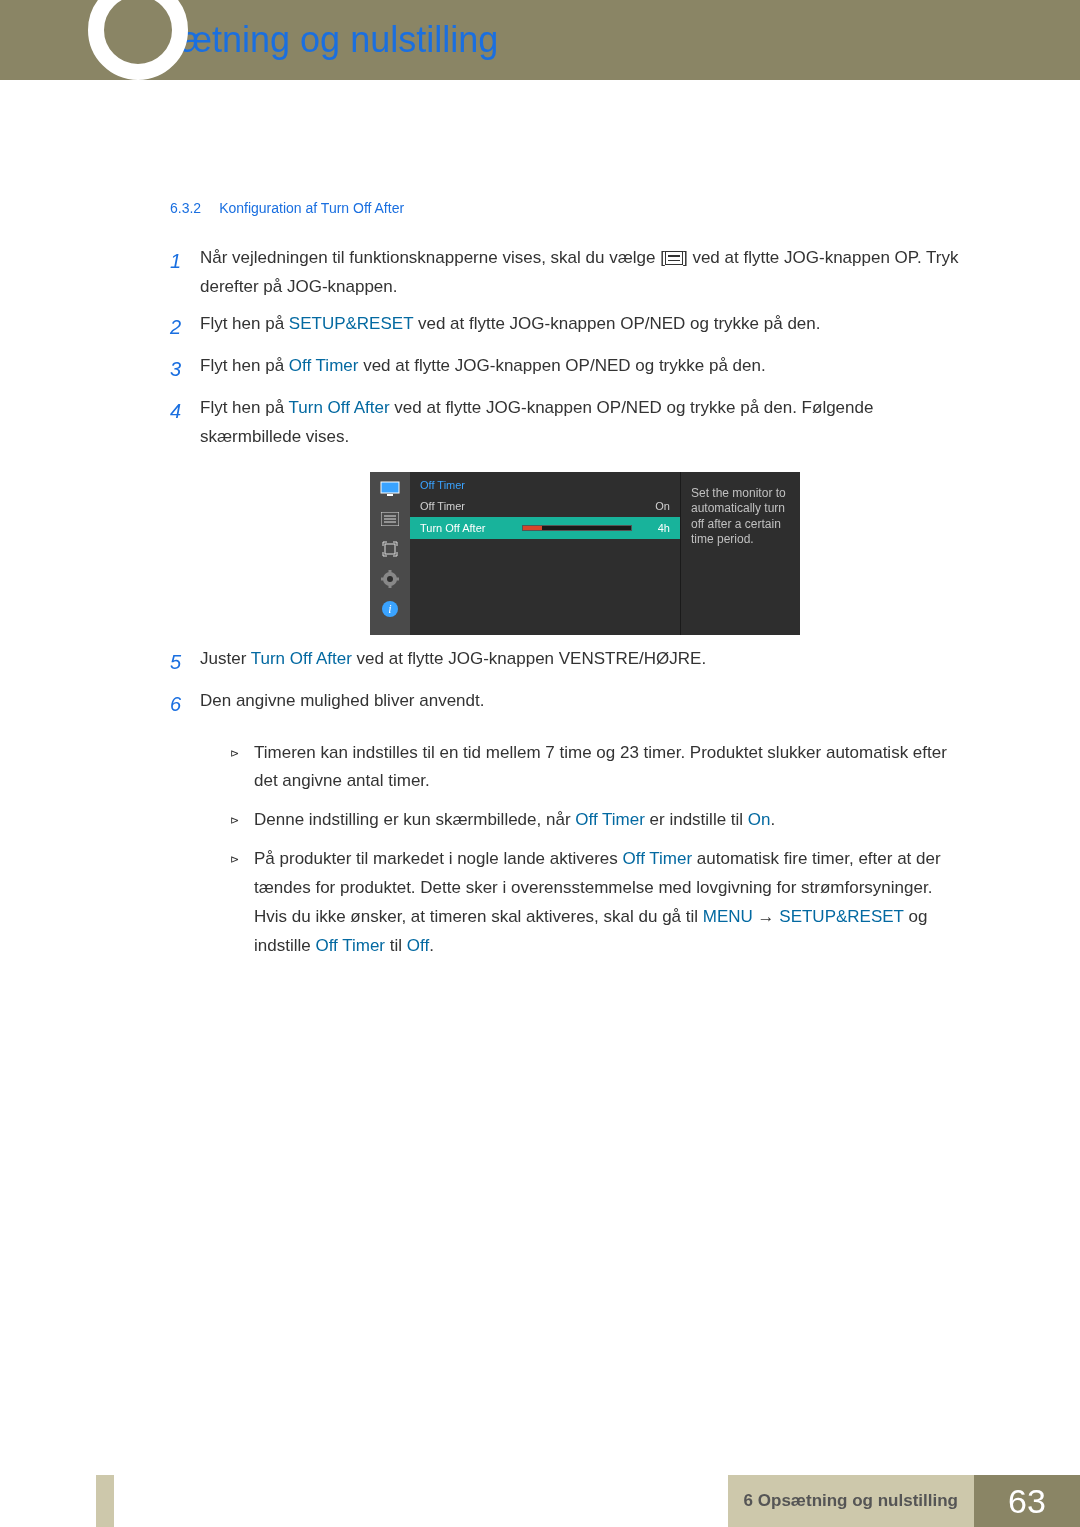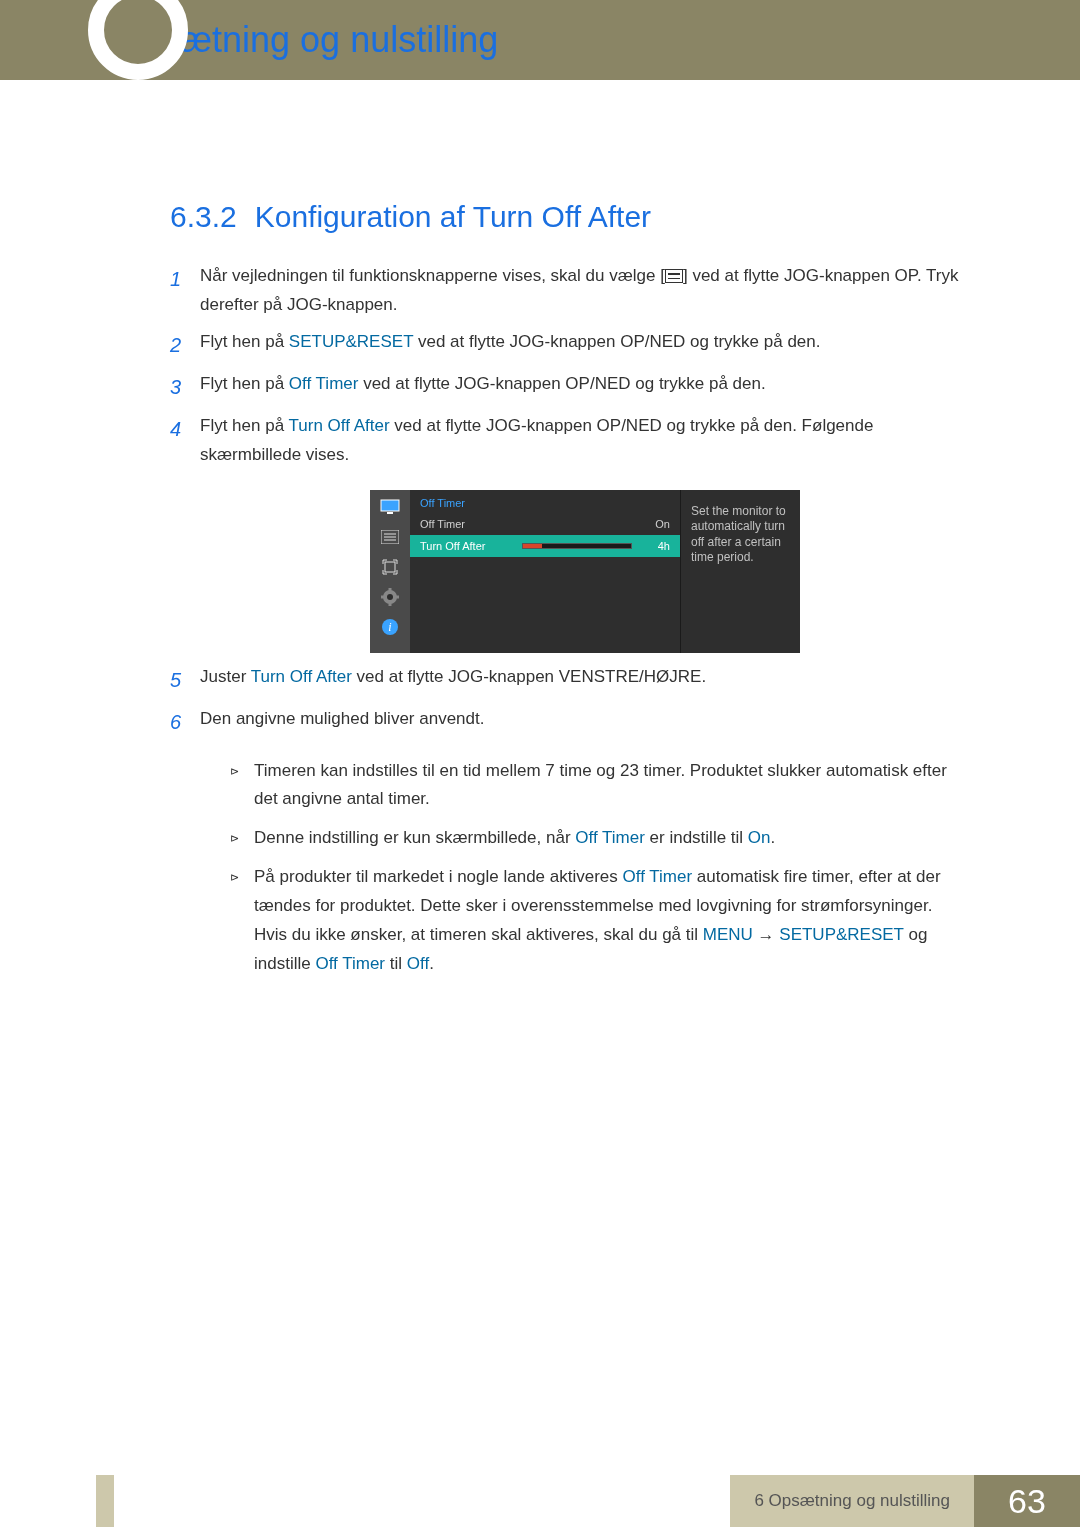--- a/index.html
+++ b/index.html
@@ -35,21 +35,21 @@
     color: #1a6fe0;
     font-weight: 400;
   }
   .content {
     position: absolute;
     top: 200px;
     left: 170px;
     right: 110px;
   }
   .section-heading {
-    font-size: 30px;
+    font-size: 14px;
     color: #1a6fe0;
     font-weight: 400;
     margin-bottom: 28px;
   }
   .section-heading .num { margin-right: 18px; }
   ol.steps { list-style: none; }
   ol.steps > li {
     display: flex;
     font-size: 17px;
     line-height: 1.7;
@@ -135,21 +135,22 @@
     display: flex;
     align-items: stretch;
   }
   .footer-spacer { flex: 1; }
   .footer-chapter {
     background: #cdc8ab;
     color: #555;
     font-size: 17px;
     display: flex;
     align-items: center;
-    padding: 0 24px;
+    padding: 0 16px;
+    font-weight: bold;
   }
   .footer-page {
     background: #8a8565;
     color: #fff;
     font-size: 34px;
     width: 106px;
     display: flex;
     align-items: center;
     justify-content: center;
   }

